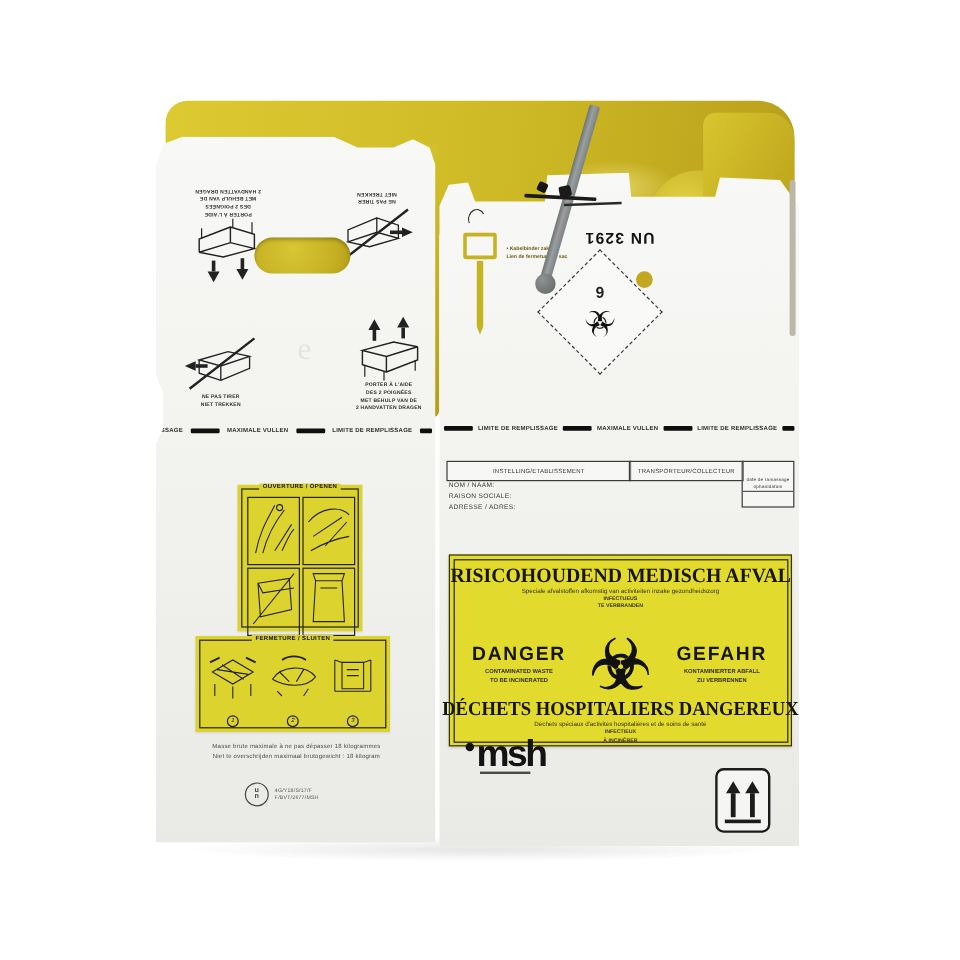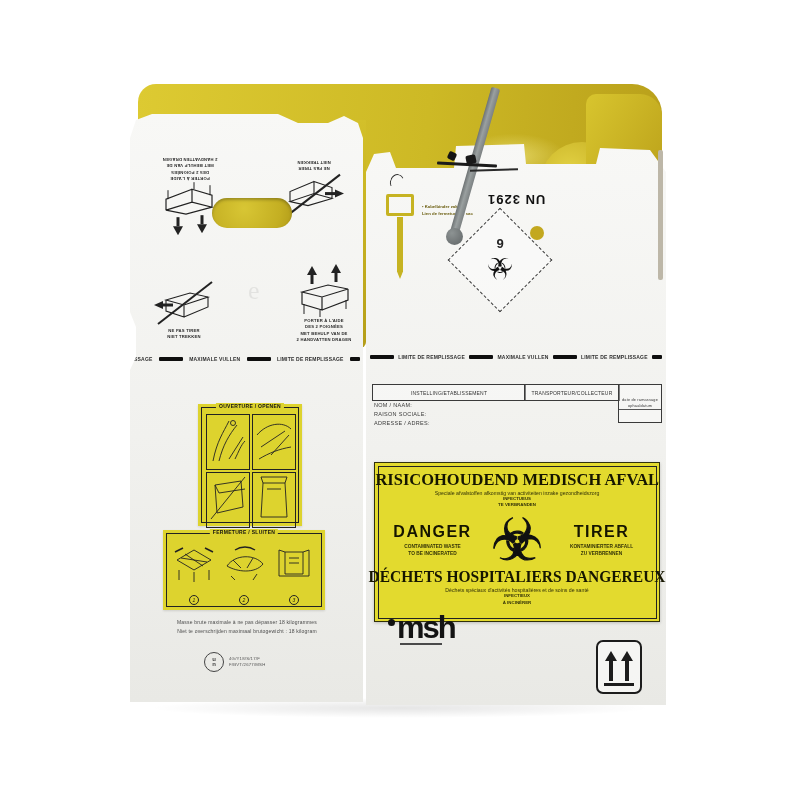--- a/index.html
+++ b/index.html
@@ -105,21 +105,21 @@
   
   .hazard{background:#e3da2e;border:1px solid #30300a;box-shadow:0 1px 3px rgba(0,0,0,.2);}
   .hazard-frame{position:absolute;inset:2.5px;border:1.2px solid #222;padding:4px 6px 2px;
                 display:flex;flex-direction:column;align-items:center;}
   .hz-title{font-family:"Liberation Serif","DejaVu Serif",serif;font-weight:bold;color:#161600;
             white-space:nowrap;line-height:1;}
   .hz-title.nl{font-size:17px;transform:scaleX(.97);}
   .hz-title.fr{font-size:16.5px;transform:scaleX(.94);margin-top:1px;}
   .hz-sub{font-size:5.2px;color:#333308;margin-top:2px;white-space:nowrap;}
   .hz-inf{font-size:4.4px;font-weight:bold;color:#333308;line-height:1.5;text-align:center;}
-  .hz-mid{display:flex;align-items:center;justify-content:space-between;width:100%;margin:4px 0 0;}
+  .hz-mid{display:flex;align-items:center;justify-content:space-between;width:100%;margin:18px 0 0;}
   .hz-word{font-size:16px;font-weight:bold;letter-spacing:1.5px;color:#151500;}
   .hz-wordsub{font-size:4.8px;font-weight:bold;color:#333308;line-height:1.5;margin-top:2px;text-align:center;}
   .hz-bio{font-family:"DejaVu Sans",sans-serif;font-size:58px;line-height:.95;color:#111;
           -webkit-text-stroke:1.2px #111;}
   .hz-col{display:flex;flex-direction:column;align-items:center;width:96px;}
 
   
   .msh{display:flex;align-items:flex-start;}
   .msh-dot{width:7px;height:7px;border-radius:50%;background:#111;margin:3px 2px 0 0;}
   .msh-text{font-size:31px;font-weight:800;letter-spacing:-2px;color:#131313;line-height:.8;}
@@ -351,21 +351,21 @@
         <div class="hz-mid">
           <div class="hz-col">
             <div class="hz-word">DANGER</div>
             <div class="hz-wordsub">
               <div>CONTAMINATED WASTE</div>
               <div>TO BE INCINERATED</div>
             </div>
           </div>
           <div class="hz-bio">☣</div>
           <div class="hz-col">
-            <div class="hz-word">TIRER</div>
+            <div class="hz-word">GEFAHR</div>
             <div class="hz-wordsub">
               <div>KONTAMINIERTER ABFALL</div>
               <div>ZU VERBRENNEN</div>
             </div>
           </div>
         </div>
         <div class="hz-title fr">DÉCHETS HOSPITALIERS DANGEREUX</div>
         <div class="hz-sub">Déchets spéciaux d'activités hospitalières et de soins de santé</div>
         <div class="hz-inf">
           <div>INFECTIEUX</div>

